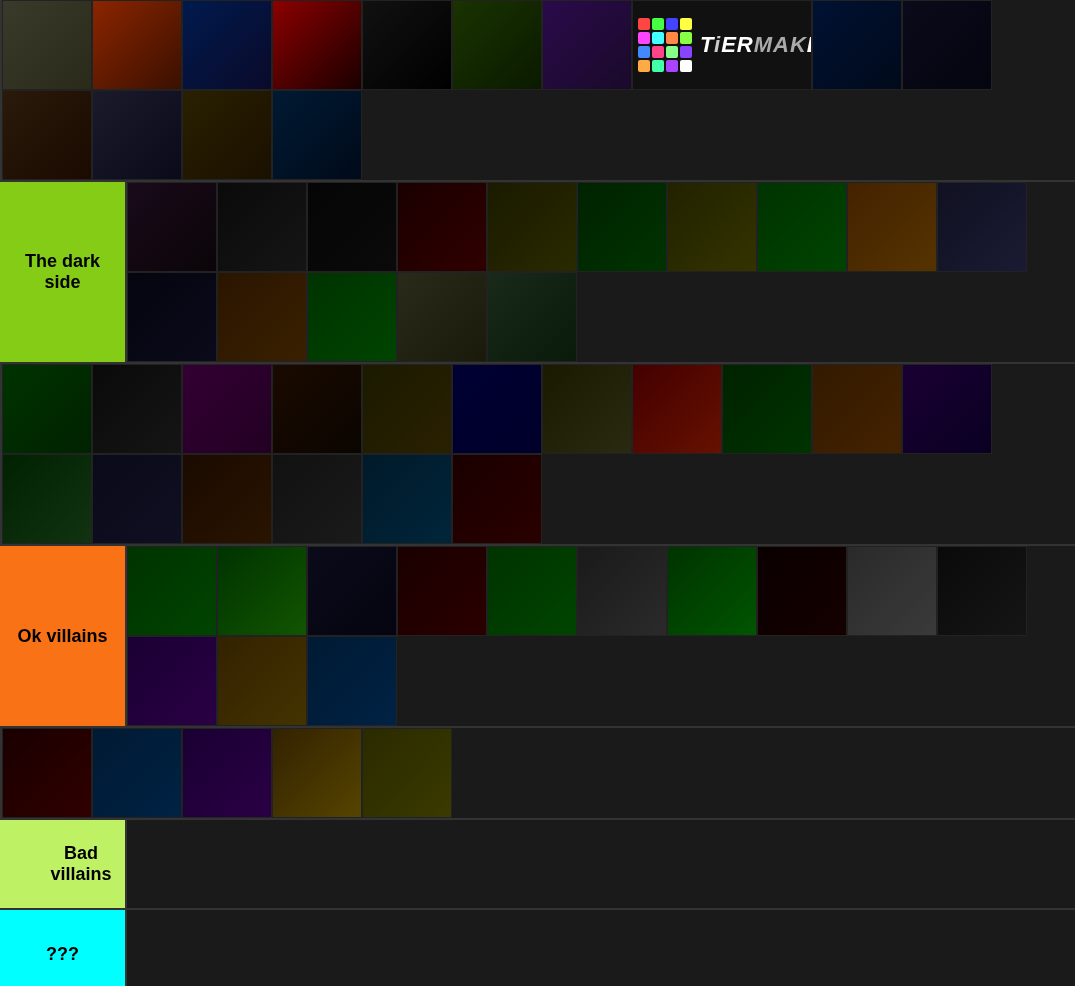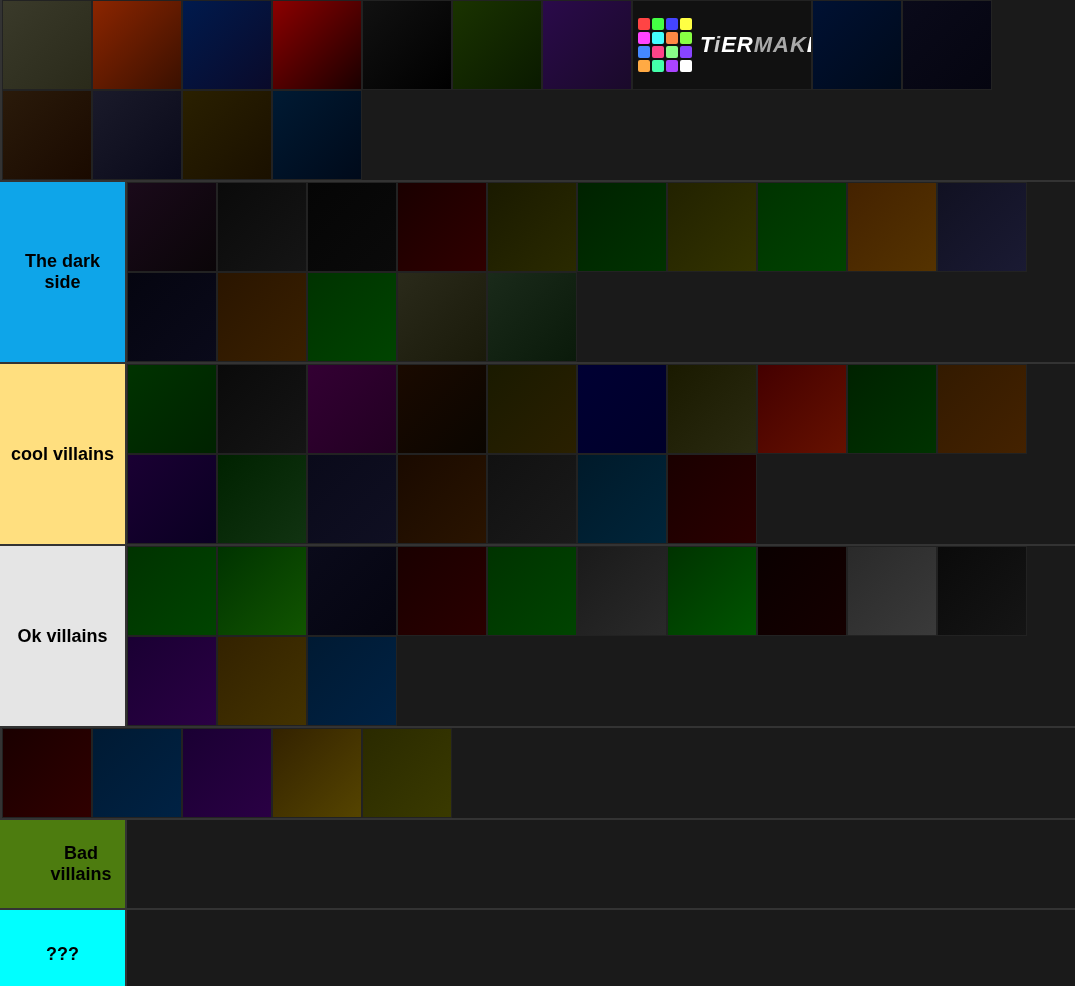--- a/index.html
+++ b/index.html
@@ -146,21 +146,21 @@
       <div class="villain-slot">
           <div class="villain-box" style="background:linear-gradient(135deg,#2a2000,#1a1000);"></div>
         </div>
       <div class="villain-slot">
           <div class="villain-box" style="background:linear-gradient(135deg,#001a33,#000a1a);"></div>
         </div>
     </div>
   </div>
 
   <div class="tier-row" style="min-height:180px;">
-    <div class="tier-label" style="background:#0ea5e9;">The dark side</div>
+    <div class="tier-label" style="background:#84cc16;">The dark side</div>
     <div class="tier-content">
       <div class="villain-slot">
           <div class="villain-box" style="background:linear-gradient(135deg,#1a0a1a,#0a0508);"></div>
         </div>
       <div class="villain-slot">
           <div class="villain-box" style="background:linear-gradient(135deg,#0a0a0a,#151515);"></div>
         </div>
       <div class="villain-slot">
           <div class="villain-box" style="background:linear-gradient(135deg,#050505,#0a0a0a);"></div>
         </div>
@@ -198,21 +198,20 @@
       <div class="villain-slot">
           <div class="villain-box" style="background:linear-gradient(135deg,#2a2a1a,#1a1a0a);"></div>
         </div>
       <div class="villain-slot">
           <div class="villain-box" style="background:linear-gradient(135deg,#1a2a1a,#0a1a0a);"></div>
         </div>
     </div>
   </div>
 
   <div class="tier-row" style="min-height:180px;">
-    <div class="tier-label" style="background:#ffdf7f;">cool villains</div>
     <div class="tier-content">
       <div class="villain-slot">
           <div class="villain-box" style="background:linear-gradient(135deg,#003300,#002200);"></div>
         </div>
       <div class="villain-slot">
           <div class="villain-box" style="background:linear-gradient(135deg,#0a0a0a,#151515);"></div>
         </div>
       <div class="villain-slot">
           <div class="villain-box" style="background:linear-gradient(135deg,#330033,#220022);"></div>
         </div>
@@ -256,21 +255,21 @@
       <div class="villain-slot">
           <div class="villain-box" style="background:linear-gradient(135deg,#001a2a,#00253a);"></div>
         </div>
       <div class="villain-slot">
           <div class="villain-box" style="background:linear-gradient(135deg,#1a0000,#2a0000);"></div>
         </div>
     </div>
   </div>
 
   <div class="tier-row" style="min-height:180px;">
-    <div class="tier-label" style="background:#e5e5e5;">Ok villains</div>
+    <div class="tier-label" style="background:#f97316;">Ok villains</div>
     <div class="tier-content">
       <div class="villain-slot">
           <div class="villain-box" style="background:linear-gradient(135deg,#003300,#004400);"></div>
         </div>
       <div class="villain-slot">
           <div class="villain-box" style="background:linear-gradient(135deg,#003300,#115500);"></div>
         </div>
       <div class="villain-slot">
           <div class="villain-box" style="background:linear-gradient(135deg,#0a0a1a,#050510);"></div>
         </div>
@@ -322,21 +321,21 @@
       <div class="villain-slot">
           <div class="villain-box" style="background:linear-gradient(135deg,#332200,#554400);"></div>
         </div>
       <div class="villain-slot">
           <div class="villain-box" style="background:linear-gradient(135deg,#2a2a00,#3a3a00);"></div>
         </div>
     </div>
   </div>
 
   <div class="tier-row" style="min-height:90px;">
-    <div class="tier-label" style="background:#4d7c0f;padding-left:45px;">Bad villains</div>
+    <div class="tier-label" style="background:#bef264;padding-left:45px;">Bad villains</div>
     <div class="tier-content">
     </div>
   </div>
 
   <div class="tier-row" style="min-height:90px;">
     <div class="tier-label" style="background:#00ffff;">???</div>
     <div class="tier-content">
     </div>
   </div>
 

